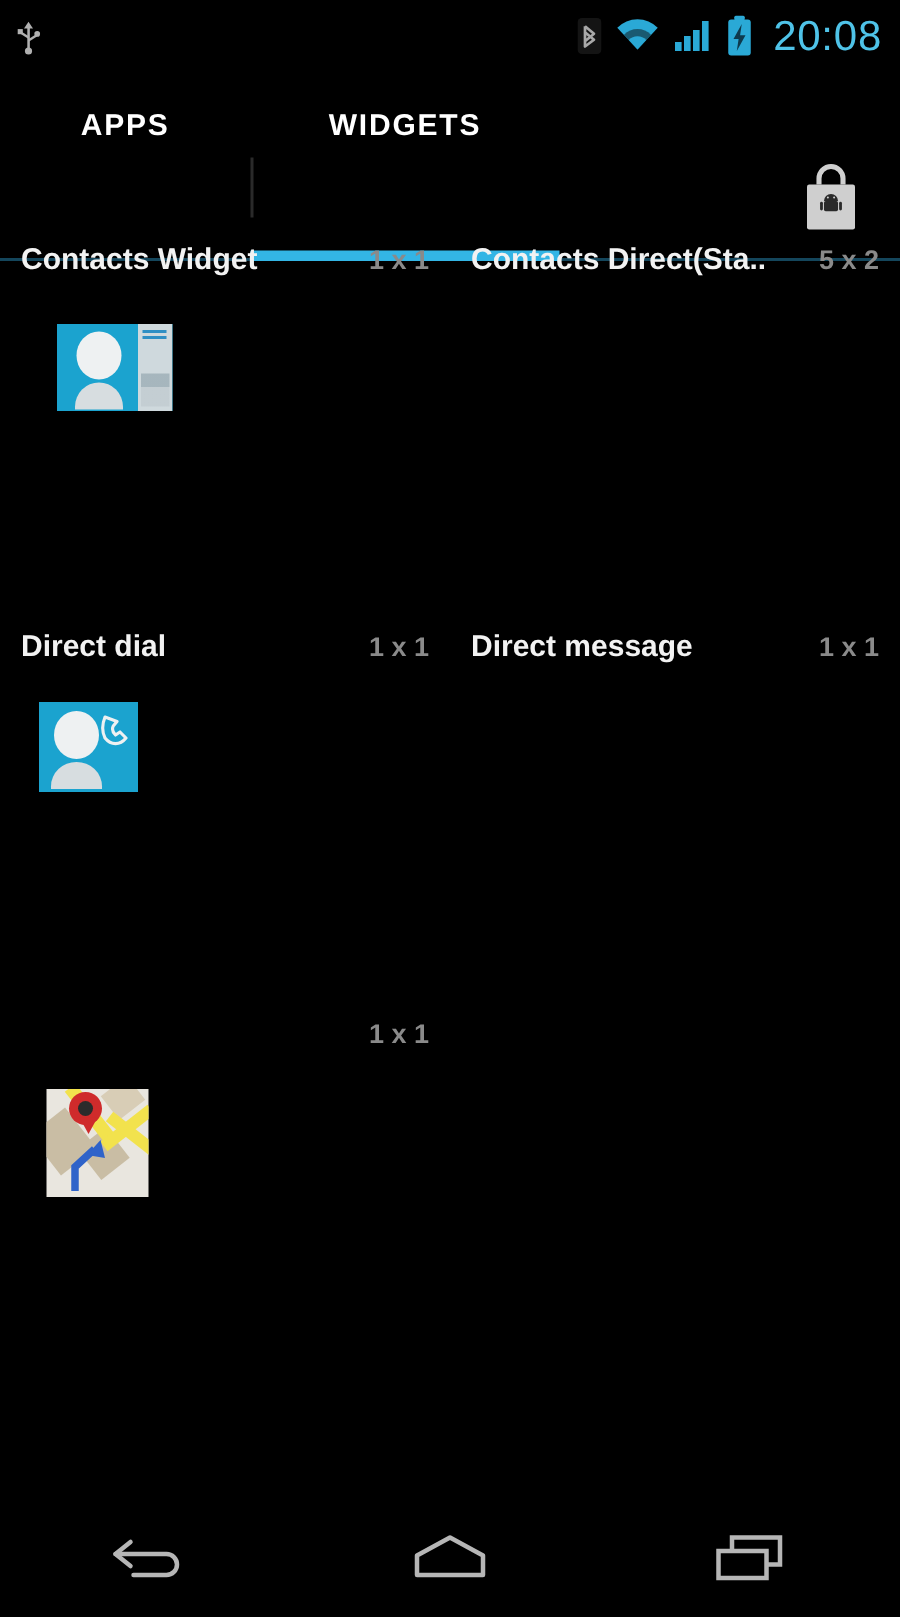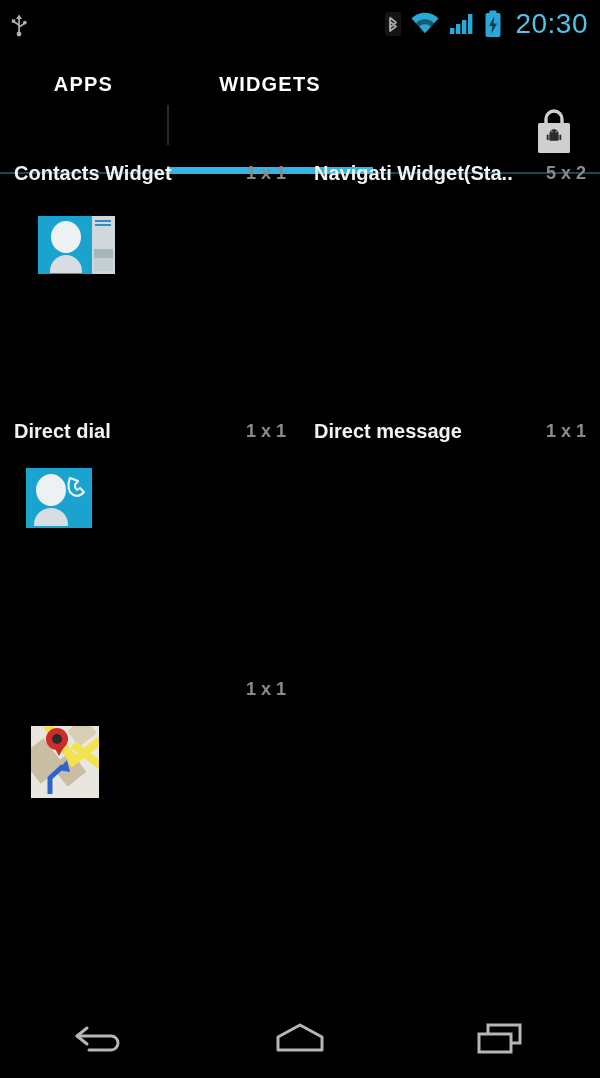--- a/index.html
+++ b/index.html
@@ -222,21 +222,21 @@
           <rect x="19" y="2" width="4.4" height="20" fill="#2aa9d6"></rect>
         </svg>
       </span>
       <span>
         <svg class="icon-svg" width="18" height="28" viewBox="0 0 18 28">
           <rect x="5.5" y="0.5" width="7" height="3" rx="1" fill="#2aa9d6"></rect>
           <rect x="1.5" y="3" width="15" height="24" rx="2" fill="#2aa9d6"></rect>
           <path d="M10.5 6 L5 16 L8.4 16 L7.2 24 L13 13.5 L9.4 13.5 Z" fill="#0e3a4d"></path>
         </svg>
       </span>
-      <span class="sb-clock">20:30</span>
+      <span class="sb-clock">20:08</span>
     </div>
   </div>
 
   <div class="tabbar">
     <div class="tab tab-widgets">
       <span>WIDGETS</span>
     </div>
     <div class="tab tab-apps">
       <span>APPS</span>
     </div>
@@ -281,21 +281,21 @@
                 <div class="body" style="left:3px; top:34px; width:32px; height:18px;"></div>
               </div>
             </div>
             <div class="cw-right"></div>
           </div>
         </div>
       </div>
 
       <div class="wcell wcell-r">
         <div class="wlabel-line">
-          <span class="wname">Navigati Widget(Sta..</span>
+          <span class="wname">Contacts Direct(Sta..</span>
           <span class="wsize">5 x 2</span>
         </div>
 
       </div>
     </div>
 
     <div class="wrow wrow-2">
 
       <div class="wcell wcell-l">
         <div class="wlabel-line">

